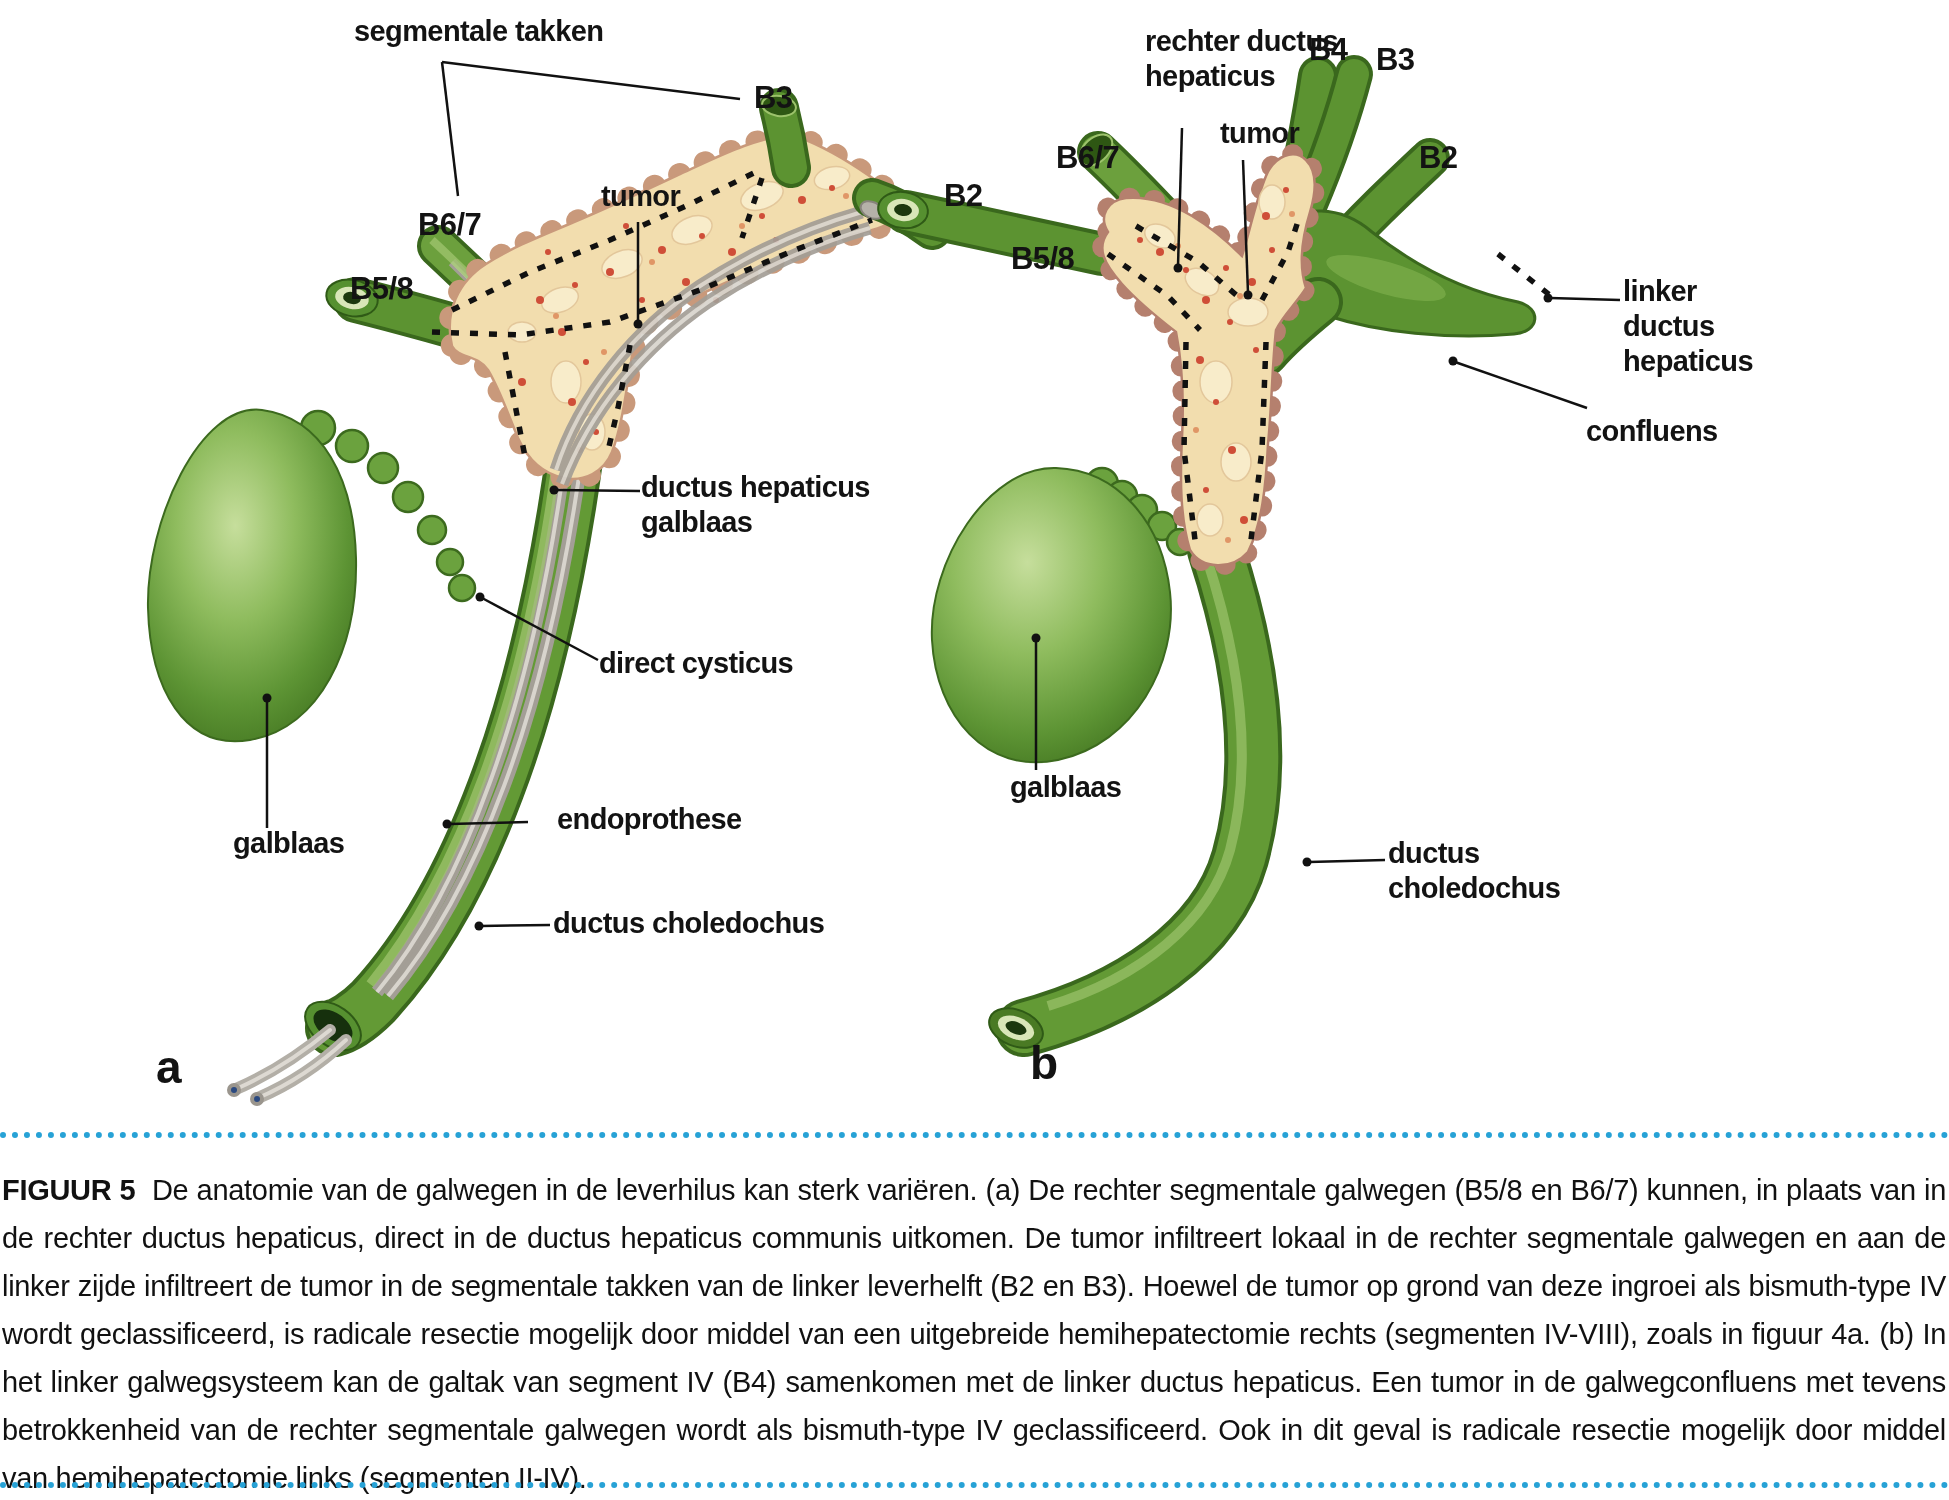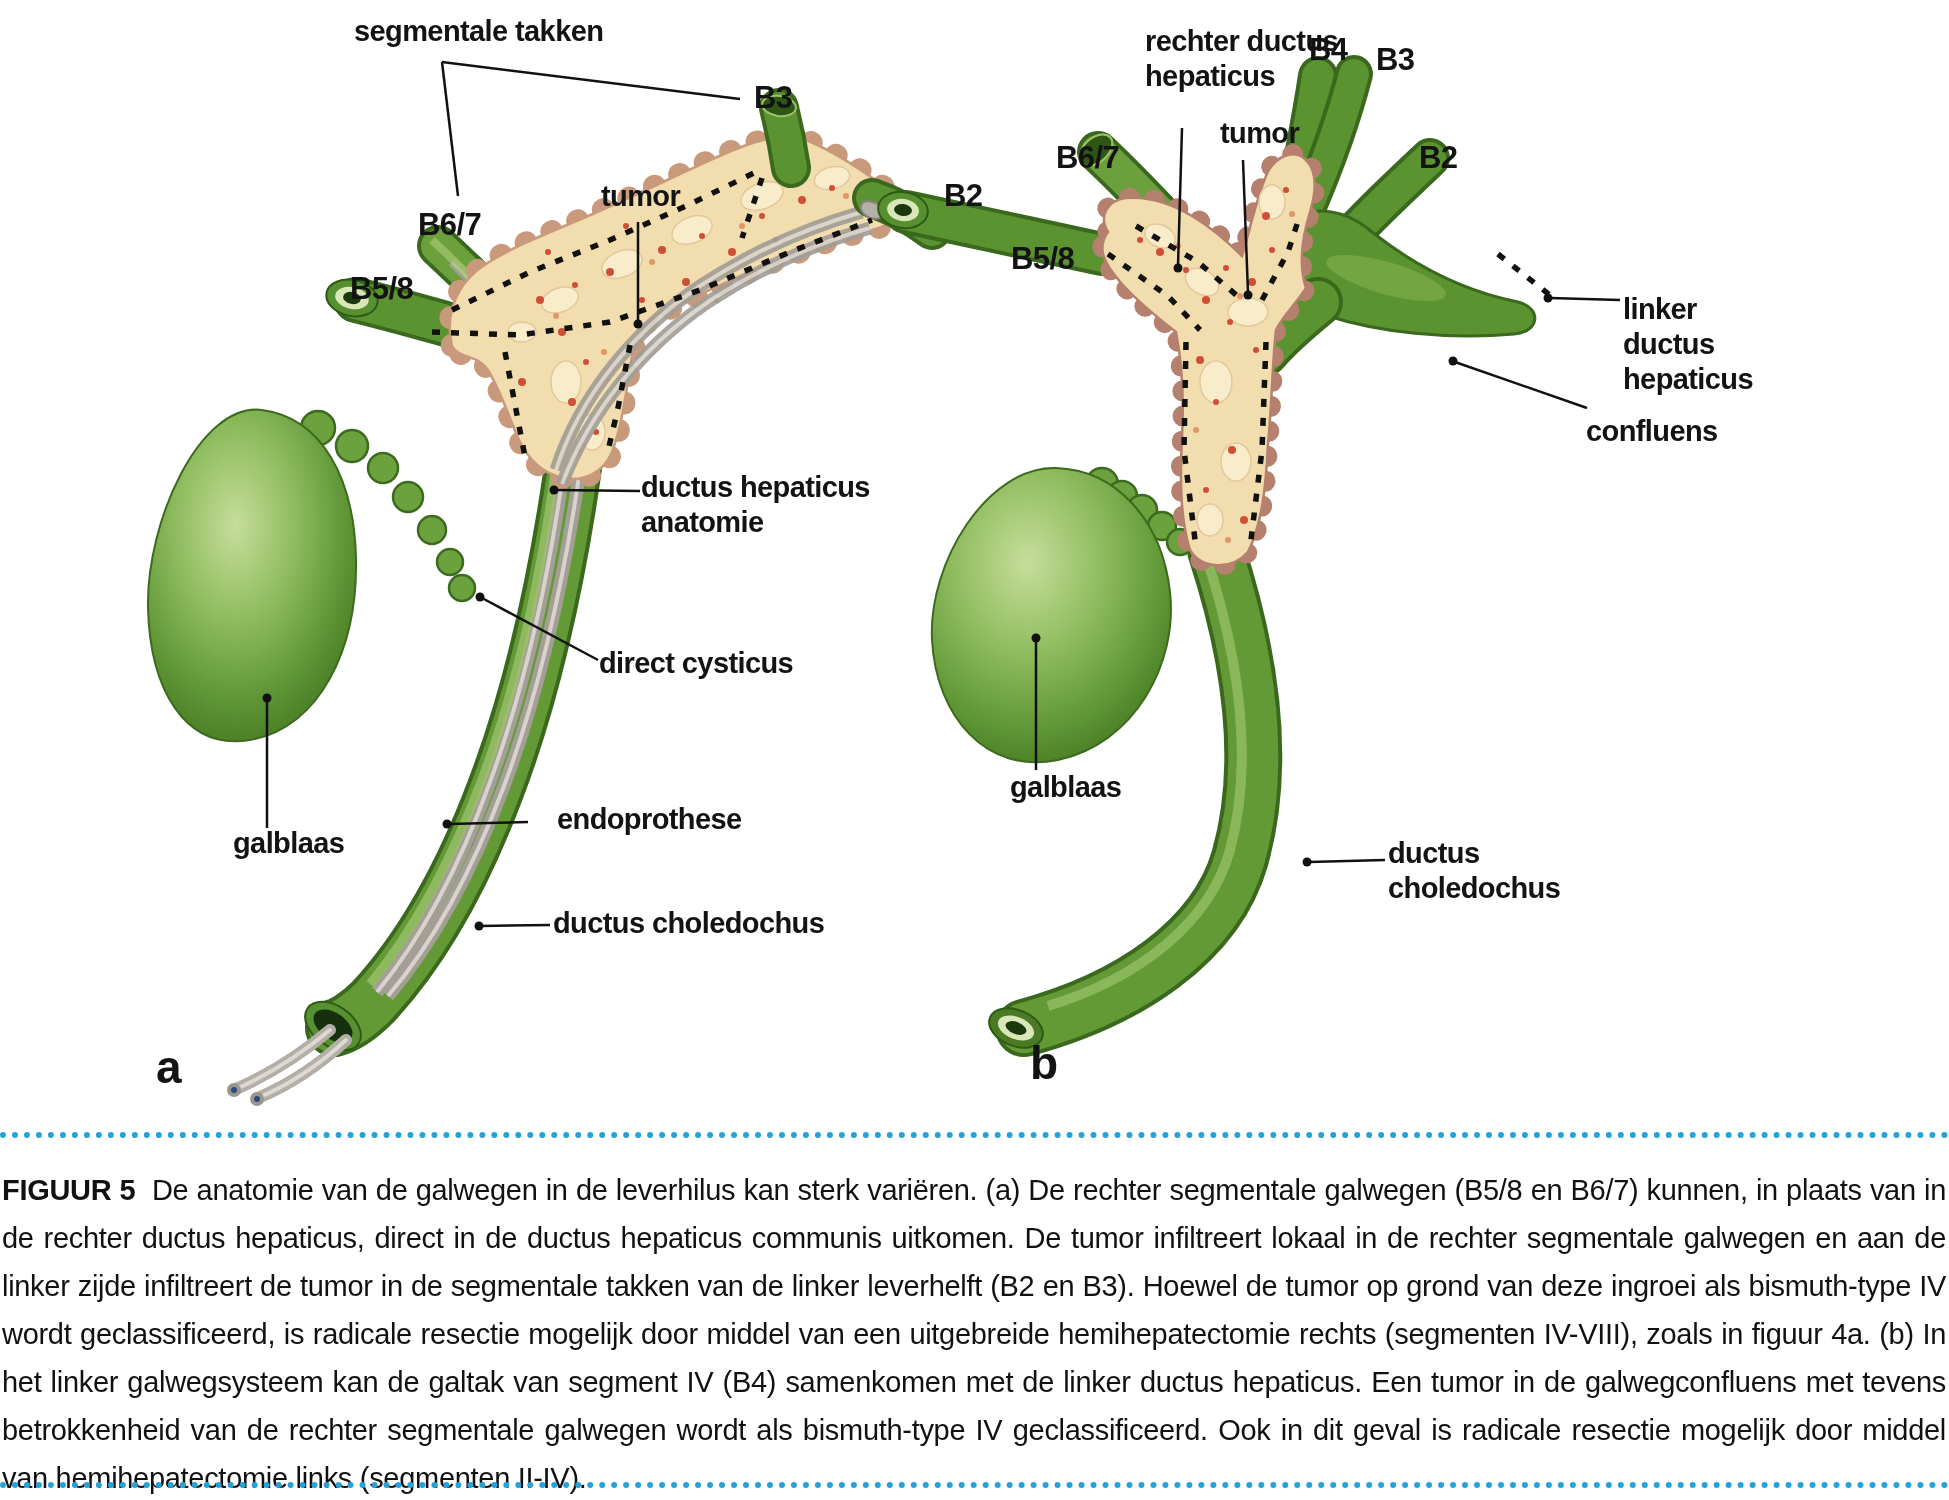--- a/index.html
+++ b/index.html
@@ -25,21 +25,21 @@
   .p-chola{left:553px;top:906px;}
   .p-letter-a{left:156px;top:1040px;}
   
   .p-rechter{left:1145px;top:24px;}
   .p-tumorb{left:1220px;top:116px;}
   .p-b4b{left:1309px;top:32px;}
   .p-b3b{left:1376px;top:42px;}
   .p-b2b{left:1419px;top:140px;}
   .p-b67b{left:1056px;top:140px;}
   .p-b58b{left:1011px;top:241px;}
-  .p-linker{left:1623px;top:292px;}
+  .p-linker{left:1623px;top:274px;}
   .p-confl{left:1586px;top:390px;margin-top:24px;}
   .p-galbb{left:1010px;top:770px;}
   .p-cholb{left:1388px;top:836px;}
   .p-letter-b{left:1030px;top:1036px;}
   
   .rule{position:absolute;left:0;width:1949px;height:0;border-top:6px dotted #27a2d6;}
   .rule-top{top:1132px;}
   .rule-bottom{top:1482px;}
   .caption{position:absolute;left:2px;top:1166px;width:1944px;
            font-size:29px;line-height:48px;letter-spacing:-0.3px;
@@ -330,21 +330,21 @@
   </g>
 </svg>
 
   <div class="lbl p-seg">segmentale takken</div>
   <div class="lbl big p-b3a">B3</div>
   <div class="lbl big p-b2a">B2</div>
   <div class="lbl big p-b67a">B6/7</div>
   <div class="lbl big p-b58a">B5/8</div>
   <div class="lbl p-tumora">tumor</div>
   <div class="lbl p-dhc">ductus hepaticus
-anatomie</div>
+galblaas</div>
   <div class="lbl p-cyst">direct cysticus</div>
   <div class="lbl p-endo">endoprothese</div>
   <div class="lbl p-galba">galblaas</div>
   <div class="lbl p-chola">ductus choledochus</div>
   <div class="panel-letter p-letter-a">a</div>
 
   <div class="lbl p-rechter">rechter ductus
 hepaticus</div>
   <div class="lbl p-tumorb">tumor</div>
   <div class="lbl big p-b4b">B4</div>

